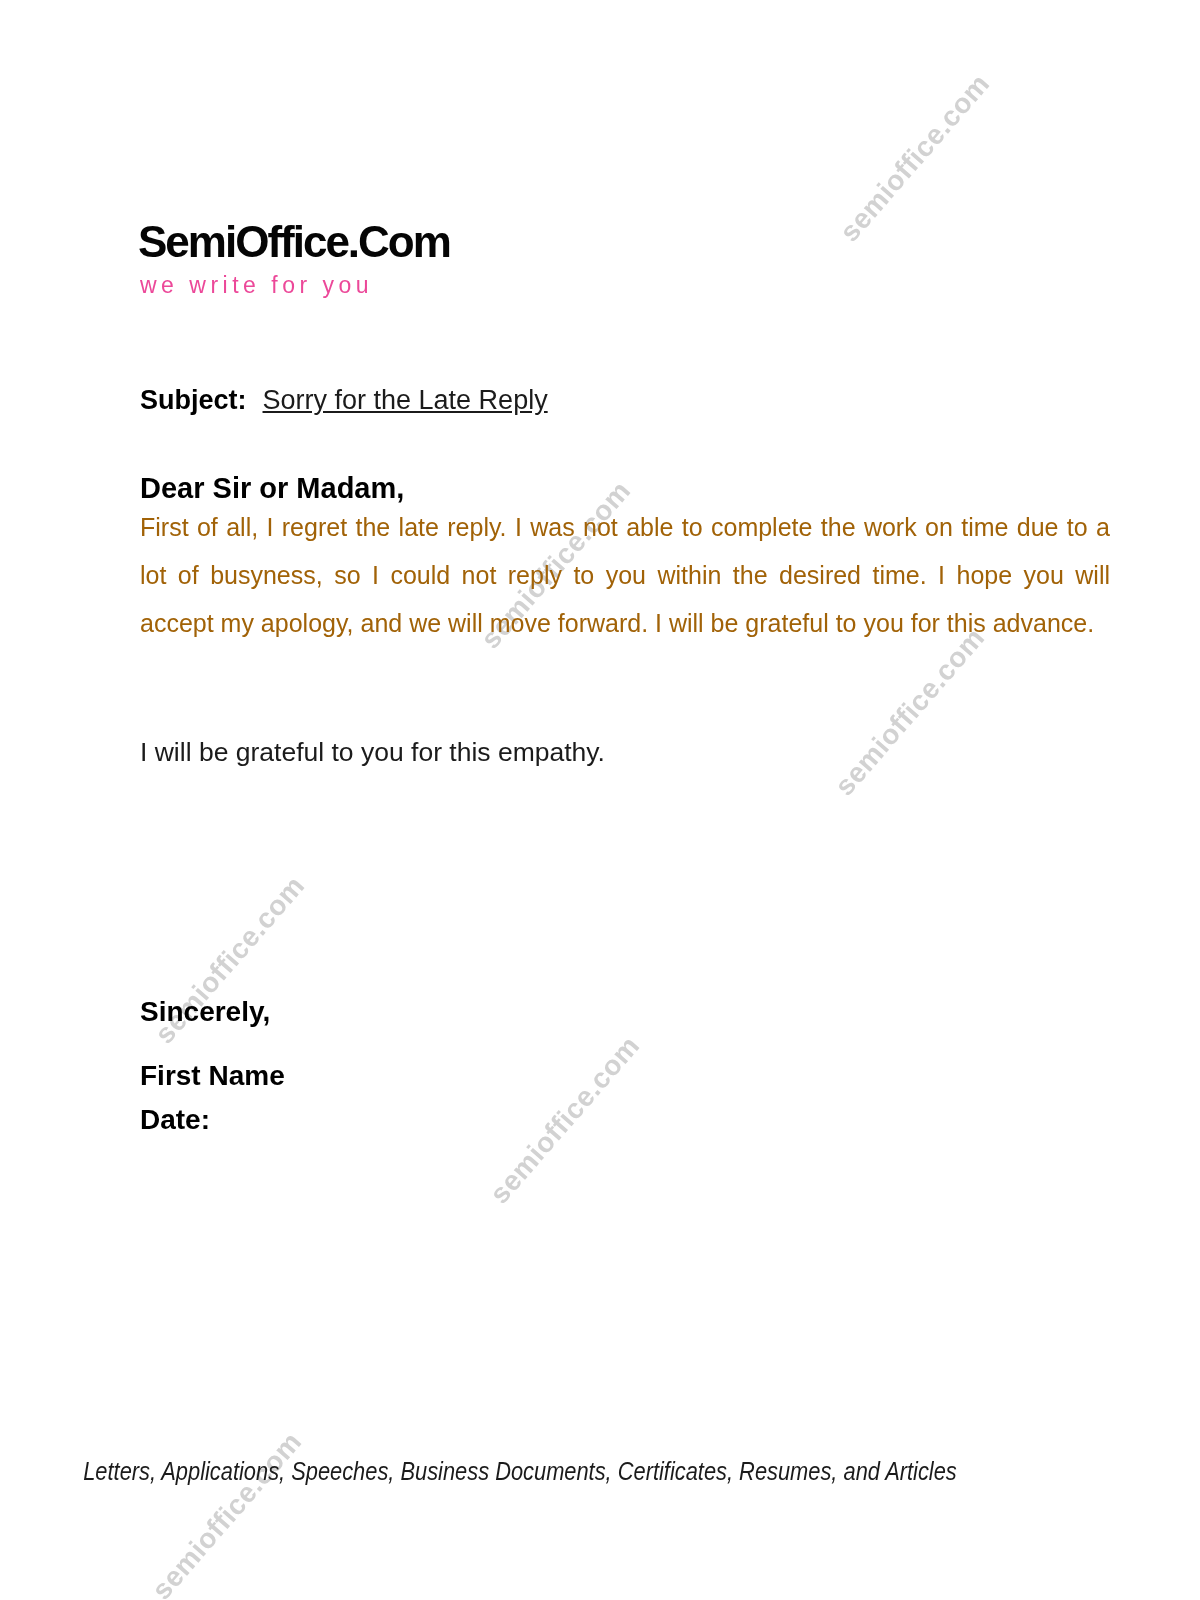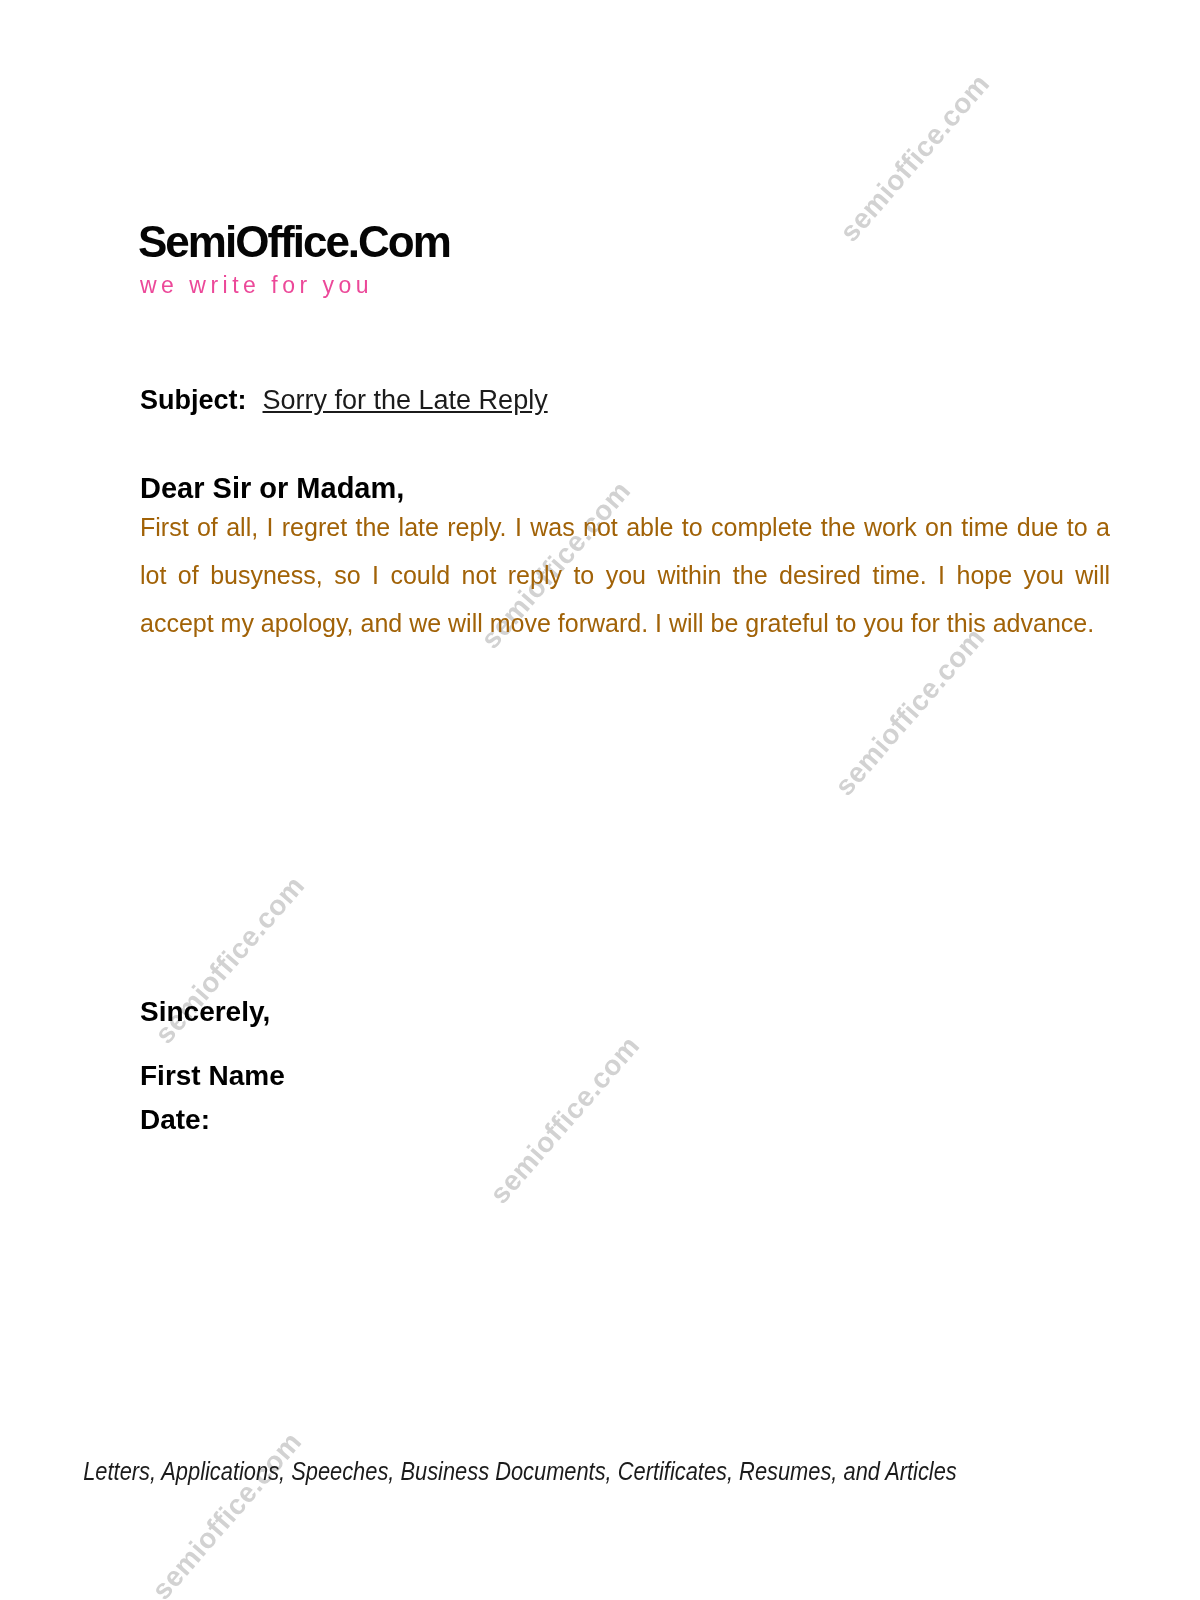--- a/index.html
+++ b/index.html
@@ -121,20 +121,21 @@
     <div class="tagline">we write for you</div>
 
     <div class="subject-line">
       <span class="label">Subject:</span><span class="value">Sorry for the Late Reply</span>
     </div>
 
     <div class="salutation">Dear Sir or Madam,</div>
 
     <div class="body-par">First of all, I regret the late reply. I was not able to complete the work on time due to a lot of busyness, so I could not reply to you within the desired time. I hope you will accept my apology, and we will move forward. I will be grateful to you for this advance.</div>
 
+    <div class="closing-par">I will be grateful to you for this empathy.</div>
 
     <div class="signoff">Sincerely,</div>
     <div class="sig-name">First Name</div>
     <div class="sig-date">Date:</div>
 
     <div class="footer-subtext">
       <span class="squeeze">Letters, Applications, Speeches, Business Documents, Certificates, Resumes, and Articles</span>
     </div>
 
   </div>

